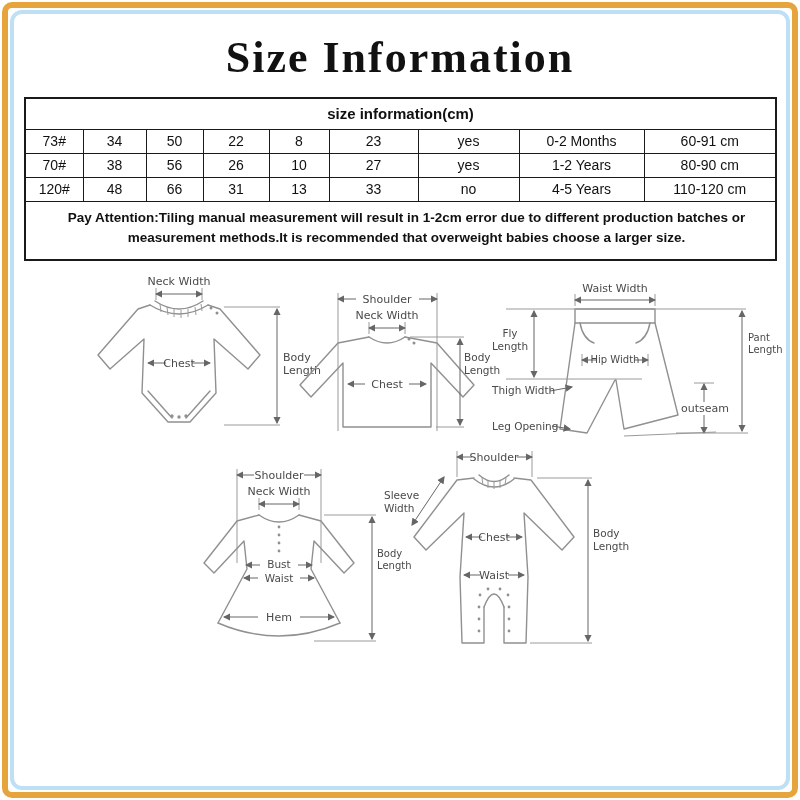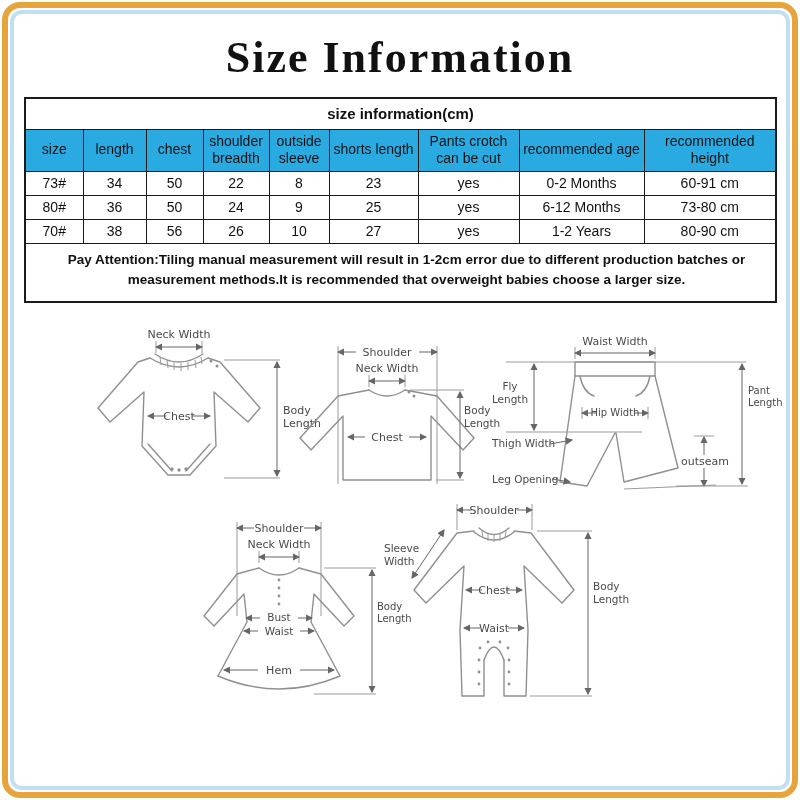--- a/index.html
+++ b/index.html
@@ -1,19 +1,19 @@
 <!DOCTYPE html>
 <html><head>
 <meta charset="utf-8">
 <style>
   * { margin:0; padding:0; box-sizing:border-box; }
   html,body { width:800px; height:800px; background:#fff; font-family:"Liberation Sans","DejaVu Sans",sans-serif; }
   .frame-outer{
     position:absolute; left:2px; top:2px; right:2px; bottom:2px;
-    border:6px solid #E6A53C; border-radius:18px; background:#fff;text-decoration:underline;
+    border:6px solid #E6A53C; border-radius:10px; background:#fff;text-decoration:underline;
   }
   .frame-inner{
     position:absolute; left:2px; top:2px; right:2px; bottom:2px;
     border:4px solid #BFDFF4; border-radius:12px; background:#fff;
     padding:0 10px; overflow:hidden;
   }
   h1.title{
     text-align:center; font-family:cursive;
     font-size:44px; font-weight:600; color:#111;
     letter-spacing:2px; margin:18px 0 14px 0;
@@ -29,21 +29,21 @@
   .caption-cell{ height:31px; font-size:15px; font-weight:bold; background:#fff;margin-top:38px; }
   tr.head th{
     background:#29ABE2; height:42px; font-size:14px; font-weight:normal;
     line-height:1.25; padding:2px 1px;
   }
   tbody td{ height:24px; font-size:14px; background:#fff; }
   td.note{
     color:#FF0000; font-weight:bold; font-size:13.5px; text-align:left;
     padding:6px 8px 10px 20px; line-height:1.55; height:52px;
   }
-  .diagrams{ position:relative; height:396px; margin-top:19px; }
+  .diagrams{ position:relative; height:396px; margin-top:8px; }
   .diagrams svg{ position:absolute; overflow:visible; }
   
   .gl  { stroke:#909090; stroke-width:1.4; fill:none; stroke-linejoin:round; stroke-linecap:round; }
   .dl  { stroke:#666; stroke-width:1; fill:none; }
   .tick{ stroke:#9a9a9a; stroke-width:1; fill:none; }
   .lbl { font-family:"DejaVu Sans",sans-serif; font-size:11px; fill:#4a4a4a; }
   .s10 { font-size:10px; }
   .s105{ font-size:10.5px; }
   .dot { fill:#909090; stroke:none; }
   .wbg { fill:#fff; stroke:none; }
@@ -65,65 +65,54 @@
           <col style="width:60px">
           <col style="width:89px">
       <col style="width:101px">
           <col style="width:125px">
           <col style="width:132px">
     </colgroup>
     <thead>
       <tr>
         <th class="caption-cell" colspan="9">size information(cm)</th>
       </tr>
-      <tr class="head" id="header-row">
-            <th>size</th>
-            <th>length</th>
-            <th>chest</th>
-            <th>shoulder breadth</th>
-            <th>outside sleeve</th>
-            <th>shorts length</th>
-            <th>Pants crotch can be cut</th>
-            <th>recommended age</th>
-            <th>recommended height</th>
-          </tr>
     </thead>
     <tbody id="table-body">
           <tr>
             <td>73#</td>
             <td>34</td>
             <td>50</td>
             <td>22</td>
             <td>8</td>
             <td>23</td>
             <td>yes</td>
             <td>0-2 Months</td>
             <td>60-91 cm</td>
           </tr>
           <tr>
-            <td>80#</td>
-            <td>36</td>
-            <td>50</td>
-            <td>24</td>
-            <td>9</td>
-            <td>25</td>
-            <td>yes</td>
-            <td>6-12 Months</td>
-            <td>73-80 cm</td>
-          </tr>
-          <tr>
             <td>70#</td>
             <td>38</td>
             <td>56</td>
             <td>26</td>
             <td>10</td>
             <td>27</td>
             <td>yes</td>
             <td>1-2 Years</td>
             <td>80-90 cm</td>
+          </tr>
+          <tr>
+            <td>120#</td>
+            <td>48</td>
+            <td>66</td>
+            <td>31</td>
+            <td>13</td>
+            <td>33</td>
+            <td>no</td>
+            <td>4-5 Years</td>
+            <td>110-120 cm</td>
           </tr>
         </tbody>
     <tfoot>
       <tr>
         <td class="note" colspan="9">Pay Attention:Tiling manual measurement will result in 1-2cm error due to different production batches or measurement methods.It is recommended that overweight babies choose a larger size.</td>
       </tr>
     </tfoot>
   </table>
 
   <div class="diagrams">

